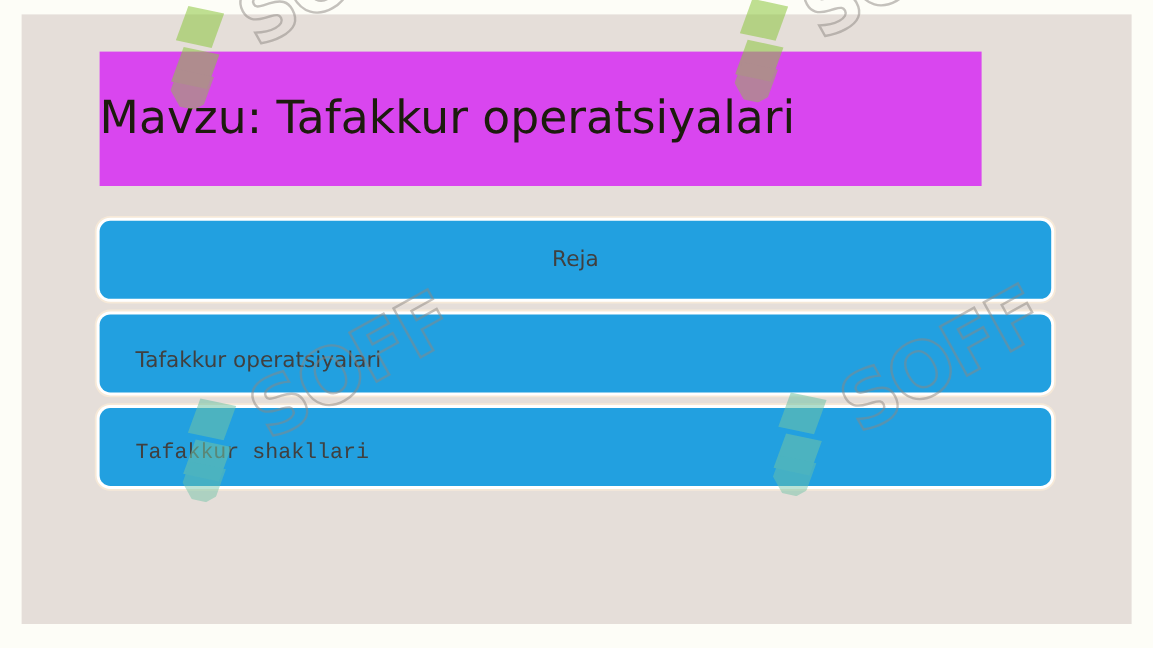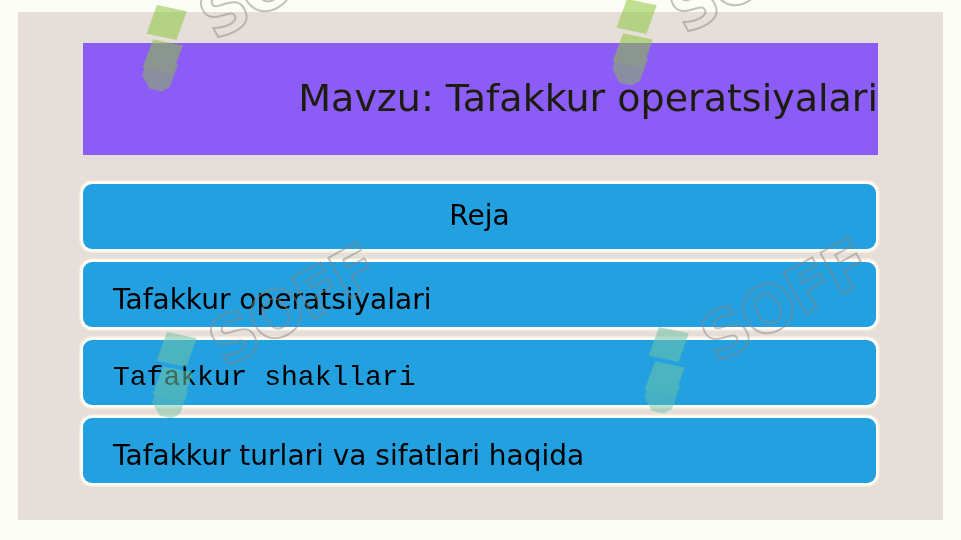--- a/index.html
+++ b/index.html
@@ -45,45 +45,45 @@
   .block {
     position: absolute;
     left: 0;
     box-sizing: border-box;
     display: flex;
     align-items: center;
   }
 
   .title-block {
     top: 0;
-    width: 795px;
+    width: 735px;
     height: 112px;
-    background: #8b5cf6;
-    justify-content: flex-end;
+    background: #d946ef;
+    justify-content: flex-start;
     z-index: 3;
   }
   .title-block .block-text {
     color: #1c1c0d;
     font-size: 38px;
     line-height: 1.1;
     letter-spacing: 0px;
     white-space: nowrap;
   }
 
   .list-block {
     width: 793px;
     height: 65px;
     background: #22a0e0;
     border-radius: 9px;
     box-shadow: 0 0 0 2.5px #ffffff, 0 0 0 4px #f6e9d8;
     z-index: 2;
   }
   .list-block .block-text {
-    color: #000000;
-    font-size: 28px;
+    color: #404040;
+    font-size: 18px;
     line-height: 1.1;
     white-space: nowrap;
   }
 
   .list-block.centered {
     justify-content: center;
   }
   .list-block.centered .block-text {
     padding: 0;
   }
@@ -155,23 +155,20 @@
       </div>
 
       <div class="block list-block left-aligned row-1">
         <span class="block-text">Tafakkur operatsiyalari</span>
       </div>
 
       <div class="block list-block left-aligned row-2">
         <span class="block-text">Tafakkur shakllari</span>
       </div>
 
-      <div class="block list-block left-aligned row-3">
-        <span class="block-text">Tafakkur turlari va sifatlari haqida</span>
-      </div>
 
     </div>
   </div>
 
   <div class="watermark wm-a">
     <span class="wm-logo">
       <svg viewBox="0 0 74 80" width="74" height="80" aria-hidden="true">
         <g fill="#8cc63f" opacity="0.55">
           <path d="M47 2 L70 22 L47 42 L24 22 Z"></path>
           <path d="M27 30 L50 50 L27 70 L4 50 Z"></path>

